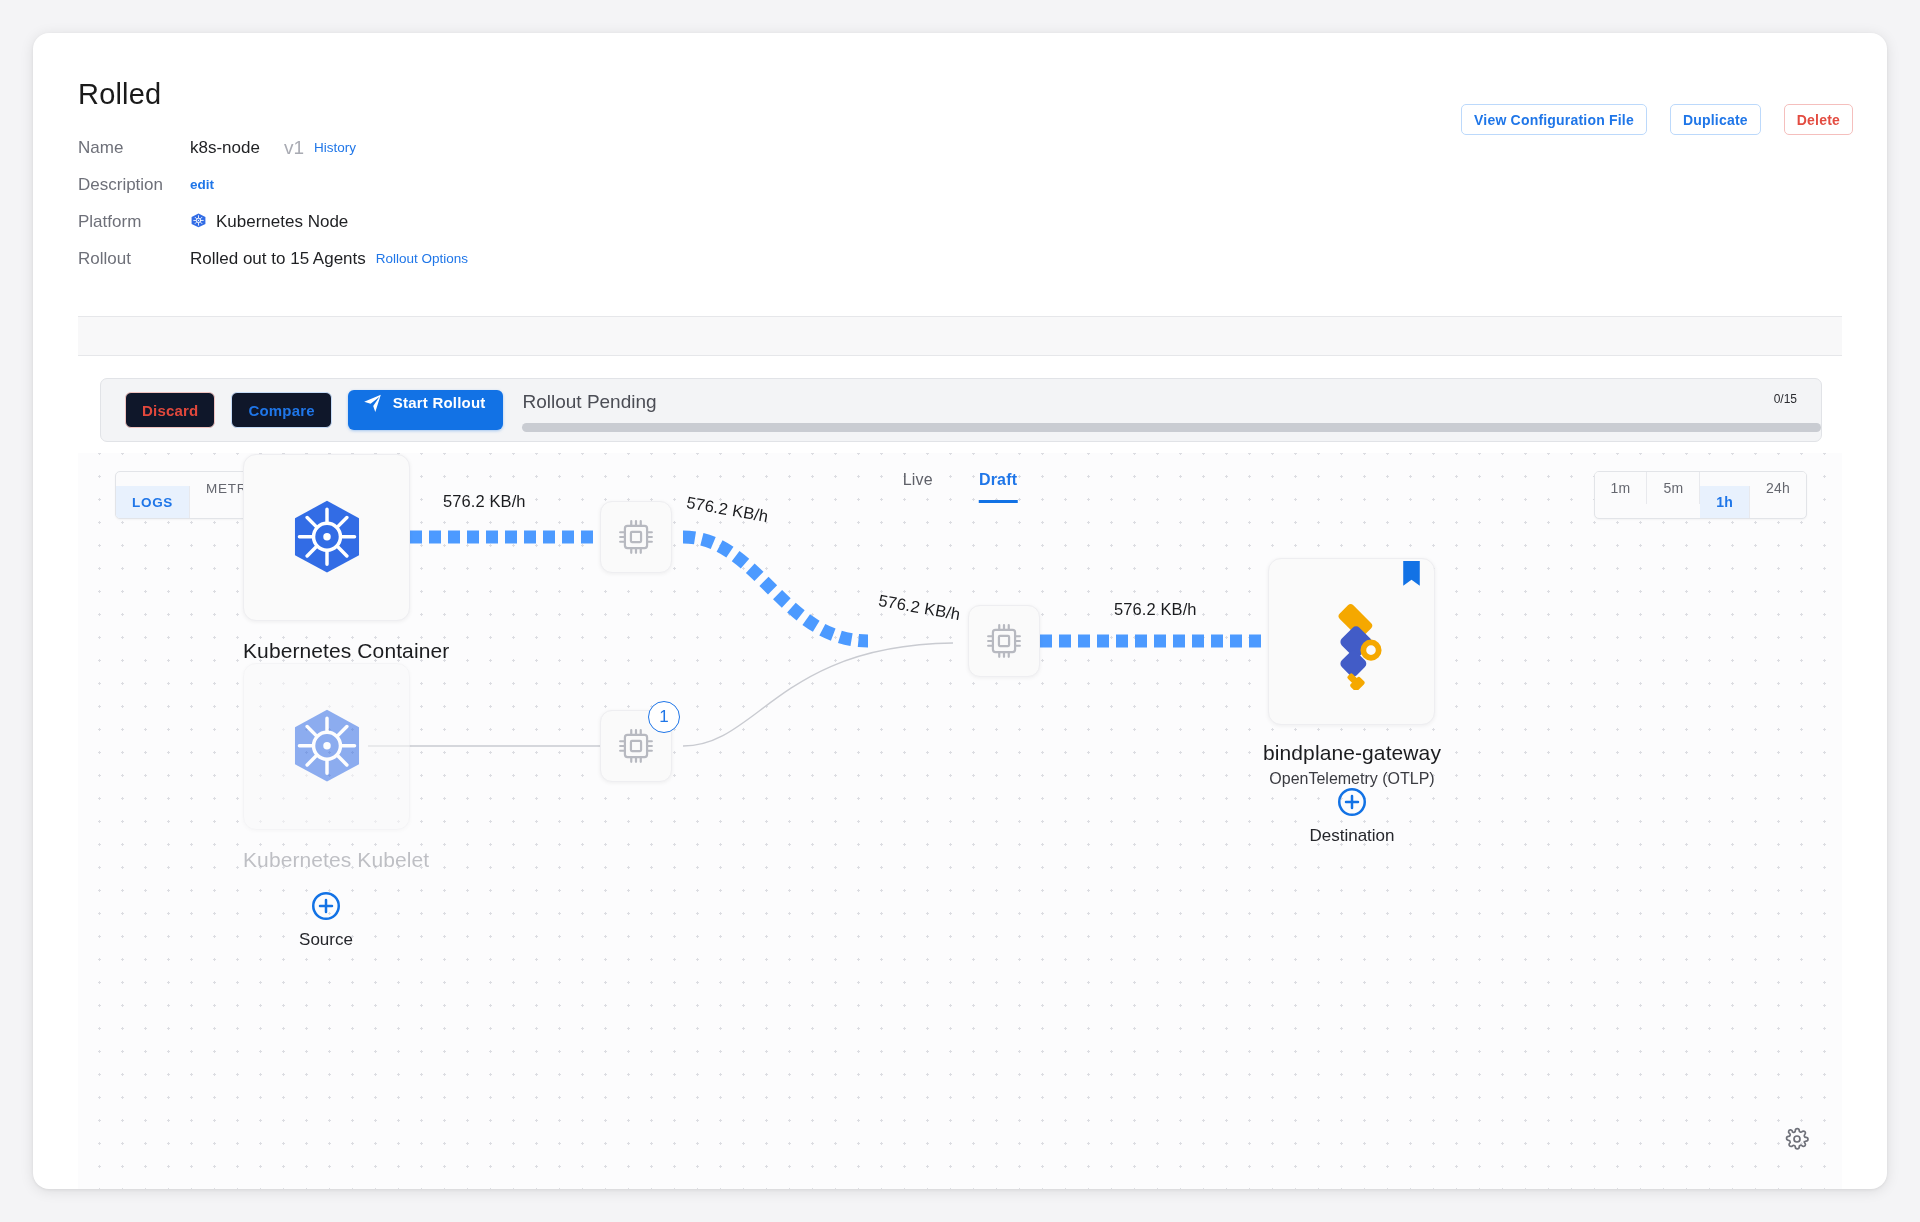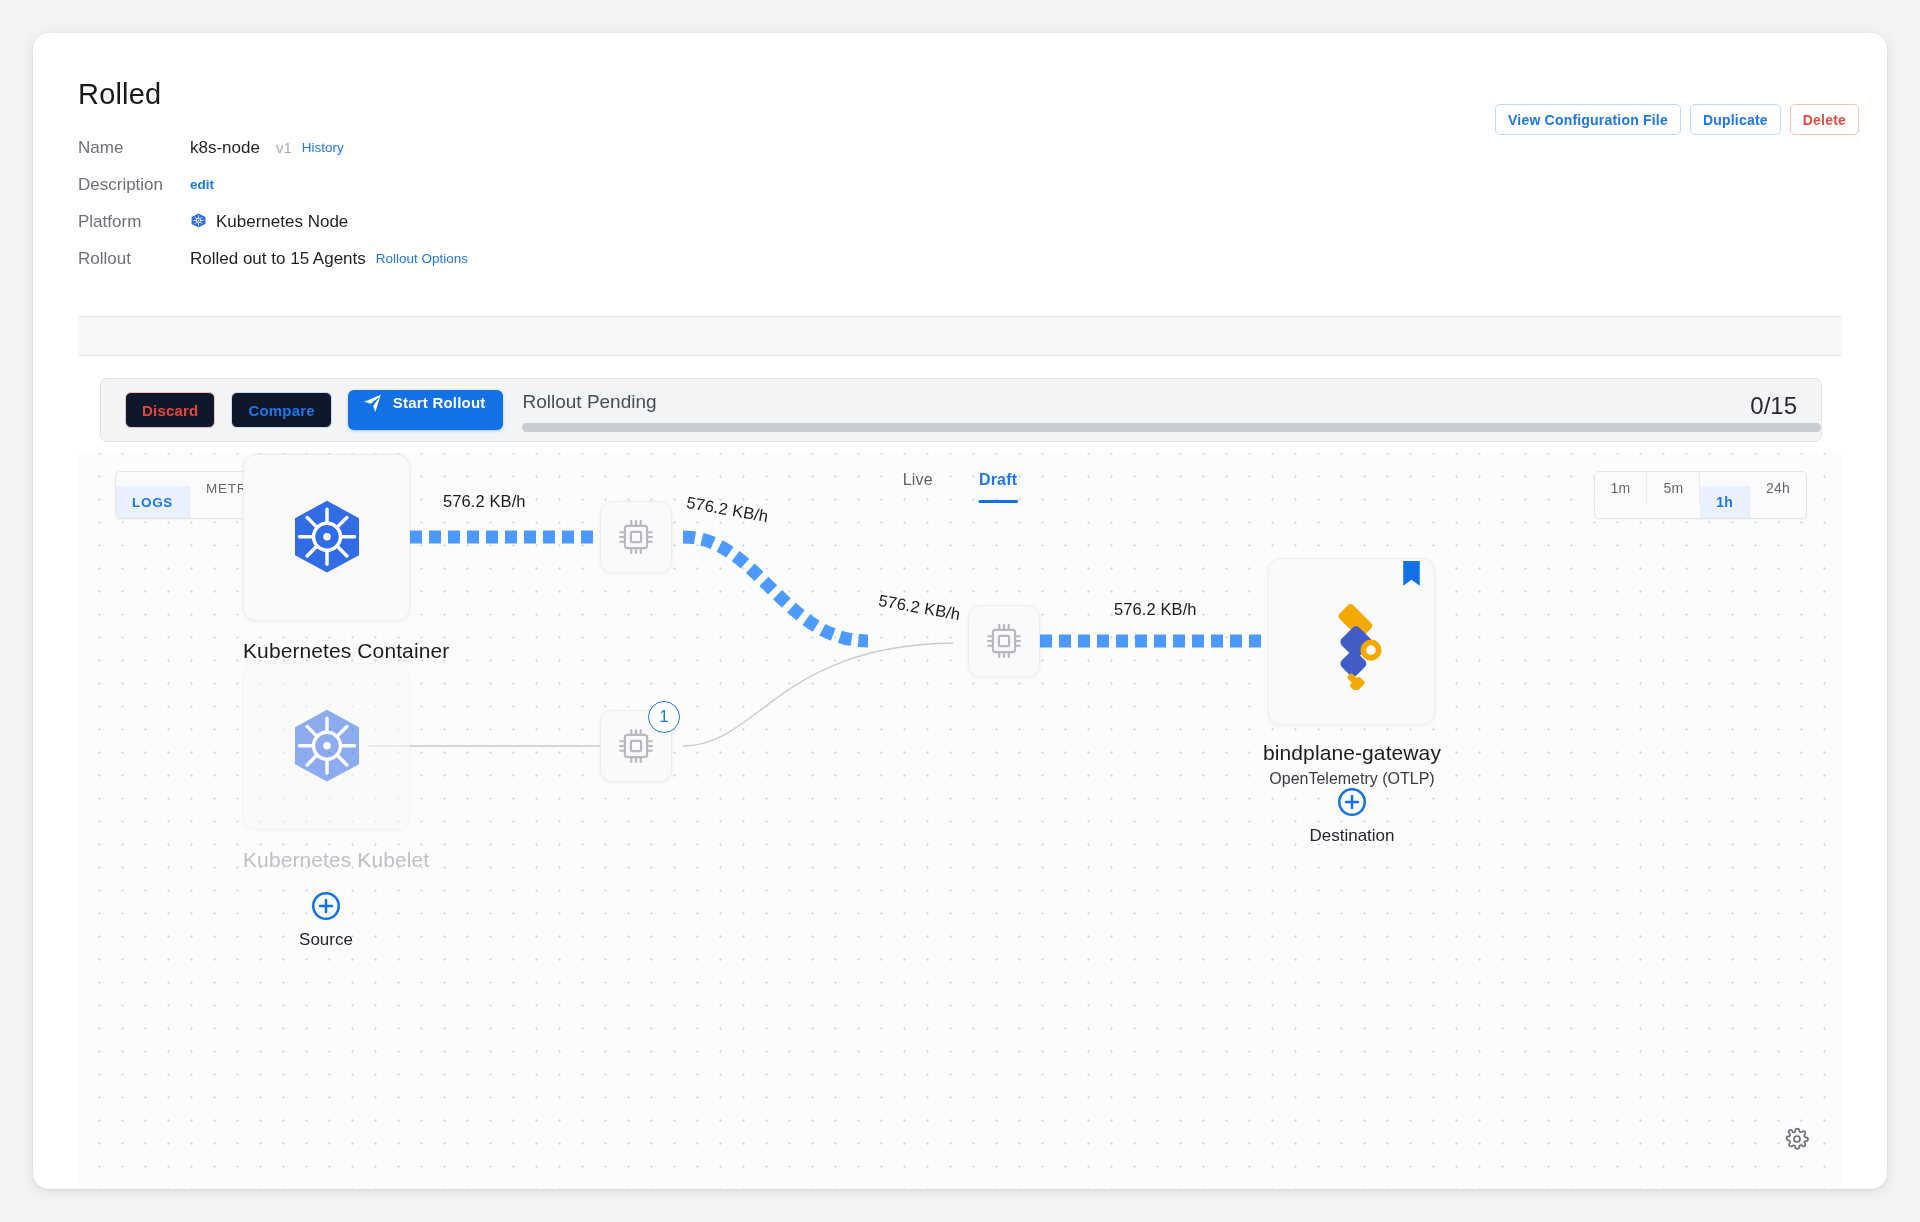--- a/index.html
+++ b/index.html
@@ -23,29 +23,29 @@
   .details-head { position: absolute; left: 45px; top: 45px; }
   .details-title {
     font-size: 29px; color: #1a1a1a; font-weight: 400; letter-spacing: .2px;
   }
   .meta { margin-top: 18px; }
   .meta-row { display: flex; align-items: center; height: 37px; }
   .meta-label {
     width: 112px; font-size: 17px; color: #6e7079; font-weight: 400;
   }
   .meta-value { display: flex; align-items: center; font-size: 17px; color: #1f2023; }
-  .ver { color: #a9abb3; margin-left: 16px; font-size: 15px; }
+  .ver { color: #a9abb3; margin-left: 24px; font-size: 19px; }
   .lnk { color: #1f76e8; font-size: 13.5px; margin-left: 10px; font-weight: 500; cursor: pointer; }
   .lnk-edit { color: #1f76e8; font-size: 13.5px; font-weight: 600; cursor: pointer; }
   .k8s-mini { width: 17px; height: 17px; margin-right: 9px; flex: 0 0 auto; }
 
   
   .top-actions {
-    position: absolute; right: 28px; top: 71px;
-    display: flex; gap: 9px;
+    position: absolute; right: 34px; top: 71px;
+    display: flex; gap: 23px;
   }
   .btn {
     height: 31px; padding: 0 12px; border-radius: 5px;
     font-size: 14px; font-weight: 600; letter-spacing: .2px;
     display: flex; align-items: center; justify-content: center;
     cursor: pointer; background: #fff;
   }
   .btn-blue { border: 1px solid #bcd9fb; color: #1f76e8; }
   .btn-red  { border: 1px solid #f5bfbd; color: #e34c41; }
 
@@ -73,21 +73,21 @@
     padding: 0 18px 16px 14px; height: 40px; border-radius: 6px; gap: 10px;
     box-shadow: 0 1px 3px rgba(18,114,229,.35);
   }
   .rb-progresswrap {
     position: relative; flex: 1; margin-left: 19px; margin-right: 0; height: 100%;
   }
   .rb-status {
     position: absolute; left: 0; top: 12px; font-size: 19px; color: #4b4d55; font-weight: 400;
   }
   .rb-count {
-    position: absolute; right: 24px; top: 13px; font-size: 24px; color: #2a2b30; font-weight: 400;
+    position: absolute; right: 24px; top: 13px; font-size: 12px; color: #2a2b30; font-weight: 400;
   }
   .rb-track {
     position: absolute; left: 0; right: 0; bottom: 9px; height: 9px;
     background: #c9ccd2; border-radius: 5px;
   }
   .rb-fill { height: 100%; width: 0%; background: #1272e5; border-radius: 5px; }
 
   
   .canvas {
     position: absolute; left: 45px; top: 420px; width: 1764px; height: 736px;

